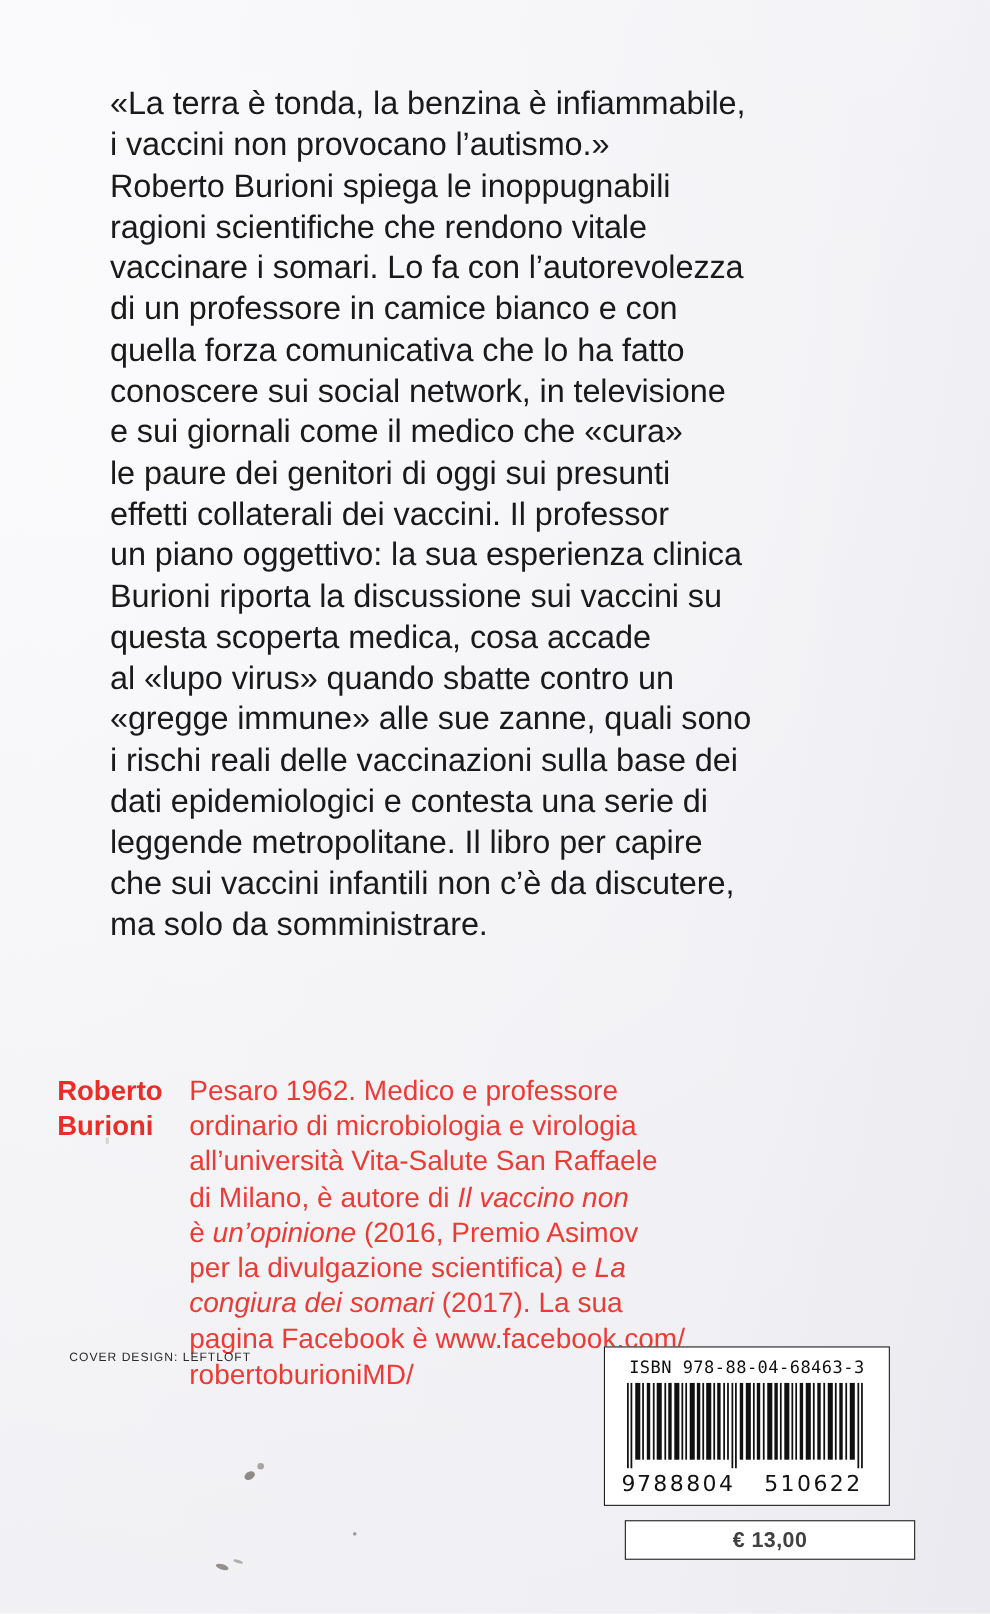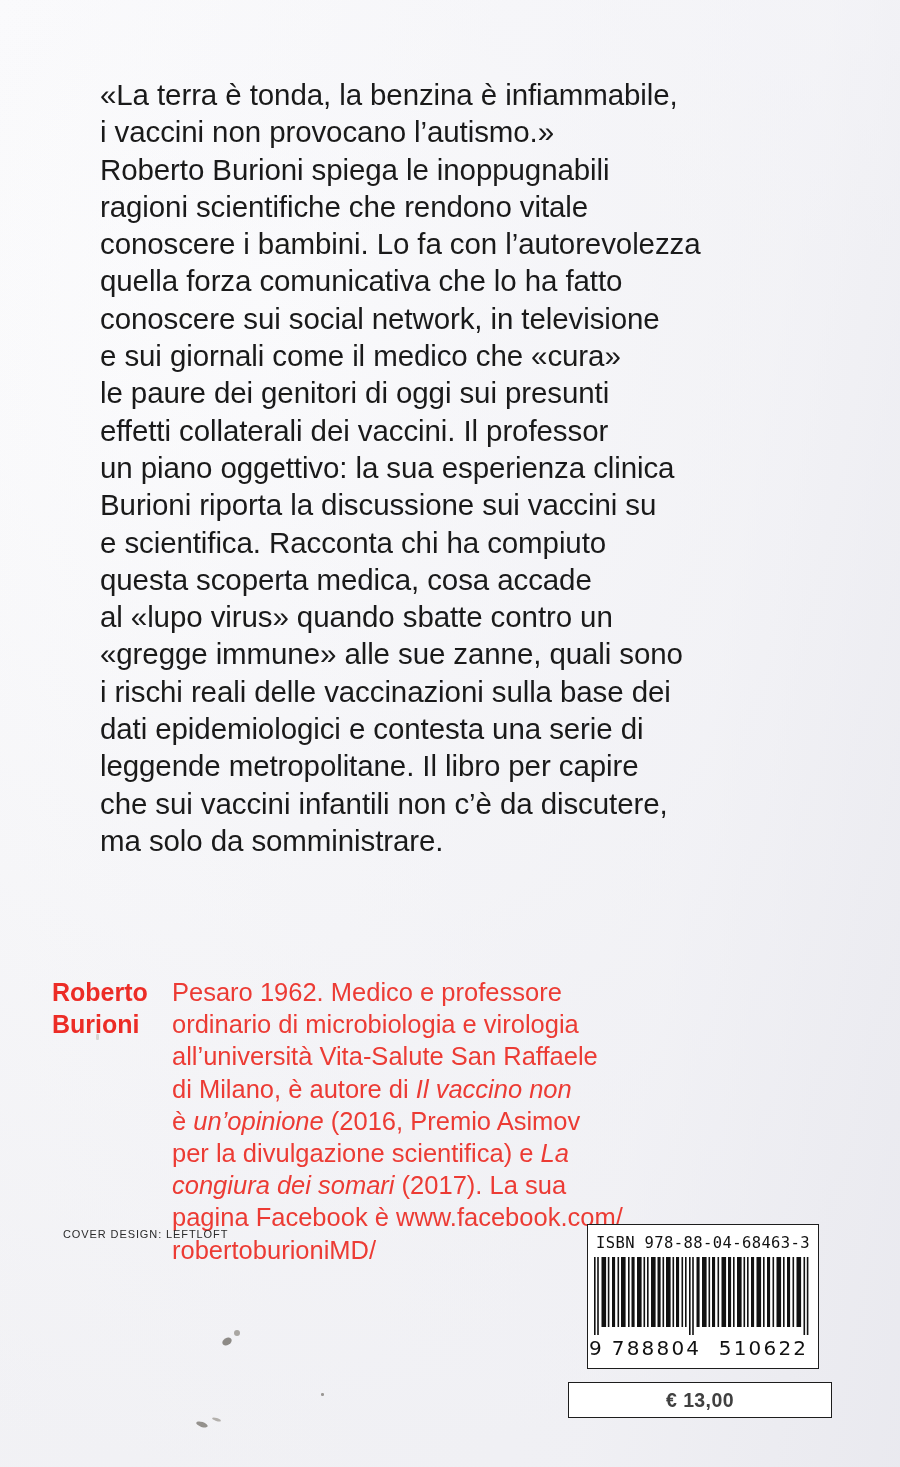--- a/index.html
+++ b/index.html
@@ -81,23 +81,23 @@
     top: 1228px;
     font-size: 11px;
     letter-spacing: 0.9px;
     color: #2a2a2a;
     font-weight: 500;
   }
 
   
   .barcode-box {
     position: absolute;
-    left: 587px;
+    left: 549px;
     top: 1224px;
-    width: 232px;
+    width: 260px;
     height: 145px;
     border: 1.6px solid #1d1d1d;
     background: #ffffff;
     box-sizing: border-box;
   }
   .isbn-text {
     text-align: center;
     font-family: "DejaVu Sans Mono", "Liberation Mono", monospace;
     font-size: 15.5px;
     letter-spacing: 0.4px;
@@ -113,21 +113,21 @@
   .ean-digits {
     display: flex;
     width: 228px;
     margin: 1px auto 0 auto;
     font-family: "DejaVu Sans", sans-serif;
     font-size: 20px;
     color: #111;
     letter-spacing: 0px;
   }
   .ean-digits .g0 { width: 14px; text-align: left; }
-  .ean-digits .g1 { flex: 1; text-align: center; letter-spacing: 2.2px; }
+  .ean-digits .g1 { flex: 1; letter-spacing: 2.2px; }
   .ean-digits .g2 { flex: 1; text-align: center; letter-spacing: 2.2px; }
 
   .price-box {
     position: absolute;
     left: 568px;
     top: 1382px;
     width: 264px;
     height: 36px;
     border: 1.6px solid #1d1d1d;
     background: #ffffff;
@@ -156,29 +156,29 @@
 
 <div id="cover">
 
   <div id="paper-tone"></div>
 
   <div class="blurb" id="blurb">
       <span class="ln">«La terra è tonda, la benzina è infiammabile,</span>
       <span class="ln">i vaccini non provocano l’autismo.»</span>
       <span class="ln">Roberto Burioni spiega le inoppugnabili</span>
       <span class="ln">ragioni scientifiche che rendono vitale</span>
-      <span class="ln">conoscere i bambini. Lo fa con l’autorevolezza</span>
+      <span class="ln">vaccinare i somari. Lo fa con l’autorevolezza</span>
+      <span class="ln">di un professore in camice bianco e con</span>
       <span class="ln">quella forza comunicativa che lo ha fatto</span>
       <span class="ln">conoscere sui social network, in televisione</span>
       <span class="ln">e sui giornali come il medico che «cura»</span>
       <span class="ln">le paure dei genitori di oggi sui presunti</span>
       <span class="ln">effetti collaterali dei vaccini. Il professor</span>
       <span class="ln">un piano oggettivo: la sua esperienza clinica</span>
       <span class="ln">Burioni riporta la discussione sui vaccini su</span>
-      <span class="ln">e scientifica. Racconta chi ha compiuto</span>
       <span class="ln">questa scoperta medica, cosa accade</span>
       <span class="ln">al «lupo virus» quando sbatte contro un</span>
       <span class="ln">«gregge immune» alle sue zanne, quali sono</span>
       <span class="ln">i rischi reali delle vaccinazioni sulla base dei</span>
       <span class="ln">dati epidemiologici e contesta una serie di</span>
       <span class="ln">leggende metropolitane. Il libro per capire</span>
       <span class="ln">che sui vaccini infantili non c’è da discutere,</span>
       <span class="ln">ma solo da somministrare.</span>
     </div>
 

